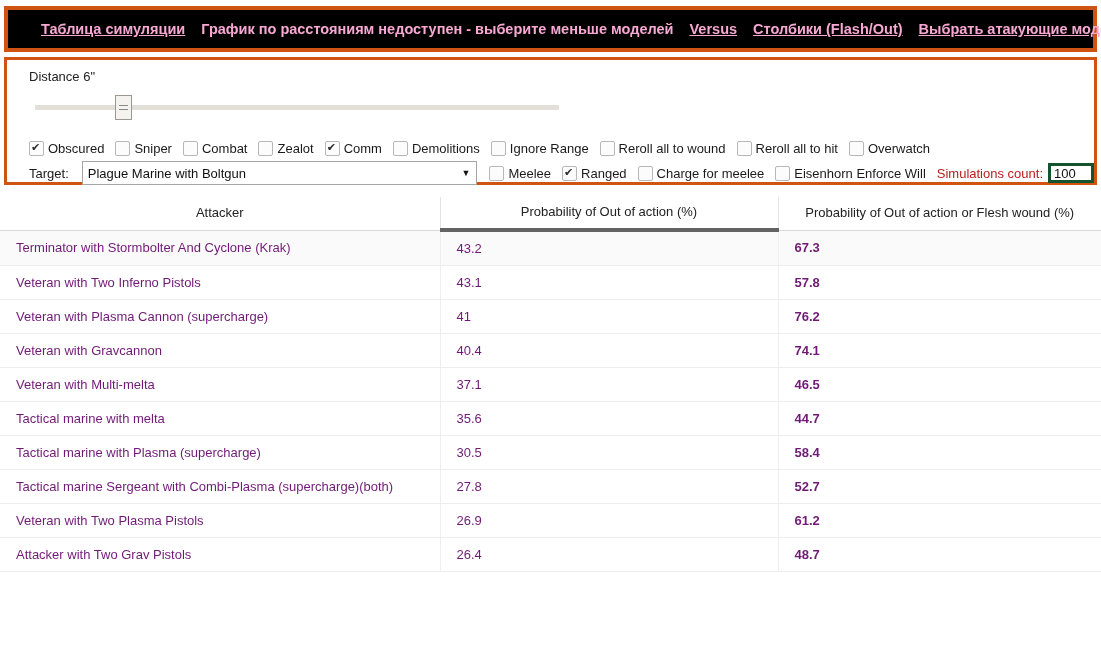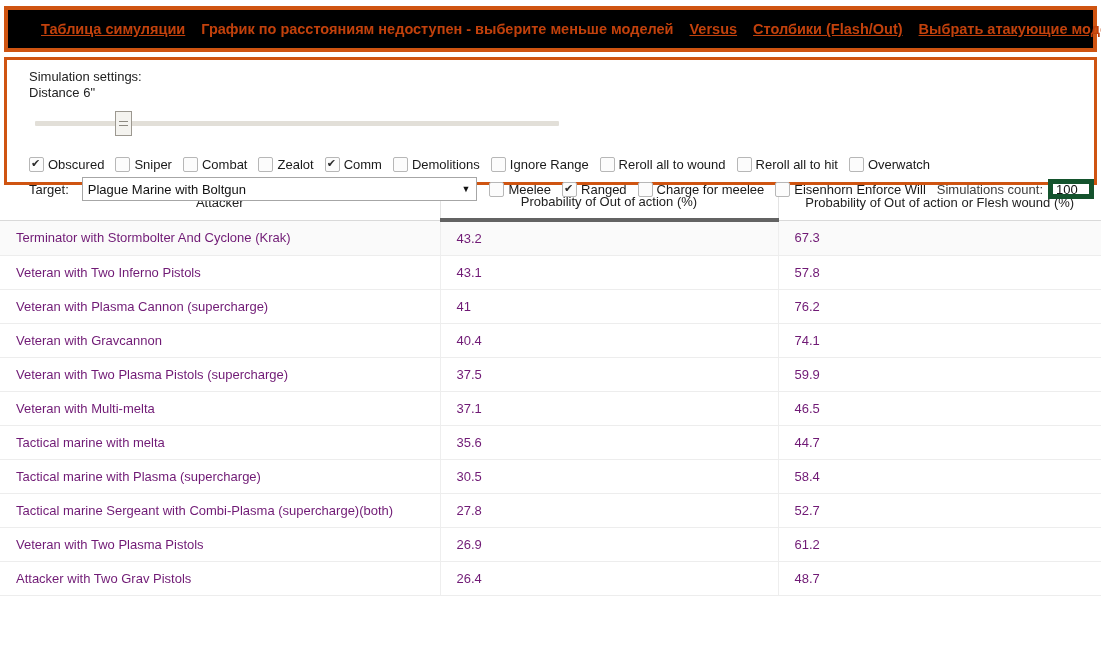--- a/index.html
+++ b/index.html
@@ -20,21 +20,21 @@
     box-sizing: border-box;
     margin: 6px 4px 0 4px;
     border: 4px solid #cf5411;
     background: #000000;
     height: 46px;
     display: flex;
     align-items: center;
     padding-left: 33px;
   }
   .nav-link {
-    color: #c2410c;
+    color: #f9a8d4;
     font-size: 14.5px;
     font-weight: bold;
     text-decoration: underline;
     white-space: nowrap;
     margin-right: 16px;
     cursor: pointer;
     letter-spacing: 0px;
   }
   .nav-link.plain {
     text-decoration: none;
@@ -163,39 +163,39 @@
   .target-select .caret {
     position: absolute;
     right: 6px;
     top: 50%;
     transform: translateY(-50%);
     font-size: 9px;
     color: #111;
   }
   .simcount-label {
     font-size: 13px;
-    color: #404040;
+    color: #b91c1c;
     margin-left: 3px;
     margin-right: 5px;
   }
   .simcount-input {
     width: 46px;
     height: 20px;
     box-sizing: border-box;
-    border: 5px solid #14532d;
+    border: 3px solid #14532d;
     background: #ffffff;
     font-size: 13px;
     font-family: "Liberation Sans", sans-serif;
     color: #111;
     padding: 0 3px;
   }
 
   
   .table-wrap {
-    margin-top: 2px;
+    margin-top: 12px;
     width: 1101px;
   }
   table.results {
     border-collapse: collapse;
     width: 1101px;
     table-layout: fixed;
     font-size: 13px;
   }
   table.results th {
     font-weight: normal;
@@ -215,40 +215,39 @@
   table.results th:last-child { border-right: none; }
   table.results td {
     padding: 9px 6px 9px 16px;
     border-right: 1px solid #eeeeee;
     border-bottom: 1px solid #ededed;
     color: #701a75;
     vertical-align: middle;
     white-space: nowrap;
     overflow: hidden;
   }
-  table.results td:last-child { border-right: none; }
+  table.results td:last-child { border-right: none; font-weight: bold; }
   table.results tr.row-alt td { background: #fafafa; }
   .col-a { width: 440px; }
   .col-b { width: 338px; }
   .col-c { width: 323px; }
 </style>
 </head>
 <body>
 
 <div class="navbar-wrap">
   <span class="nav-link">Таблица симуляции</span>
   <span class="nav-link plain">График по расстояниям недоступен - выберите меньше моделей</span>
   <span class="nav-link">Versus</span>
   <span class="nav-link">Столбики (Flash/Out)</span>
   <span class="nav-link">Выбрать атакующие модели</span>
 </div>
 
 <div class="settings-wrap">
 
-  <div class="settings-title">Simulation settings:</div>
   <div class="settings-sub">Distance 6"</div>
 
   <div class="slider-row">
     <div class="slider-track"></div>
     <div class="slider-thumb">
         <i></i>
         <i></i>
       </div>
   </div>
 
@@ -337,25 +336,20 @@
         <td>Veteran with Plasma Cannon (supercharge)</td>
         <td>41</td>
         <td>76.2</td>
       </tr>
       <tr>
         <td>Veteran with Gravcannon</td>
         <td>40.4</td>
         <td>74.1</td>
       </tr>
       <tr>
-        <td>Veteran with Two Plasma Pistols (supercharge)</td>
-        <td>37.5</td>
-        <td>59.9</td>
-      </tr>
-      <tr>
         <td>Veteran with Multi-melta</td>
         <td>37.1</td>
         <td>46.5</td>
       </tr>
       <tr>
         <td>Tactical marine with melta</td>
         <td>35.6</td>
         <td>44.7</td>
       </tr>
       <tr>

